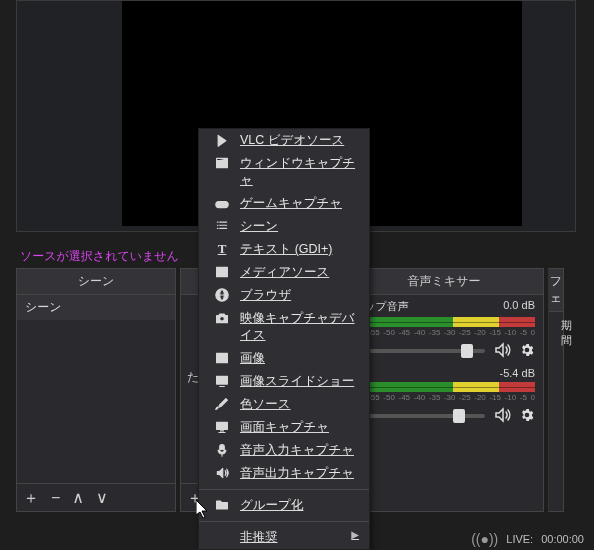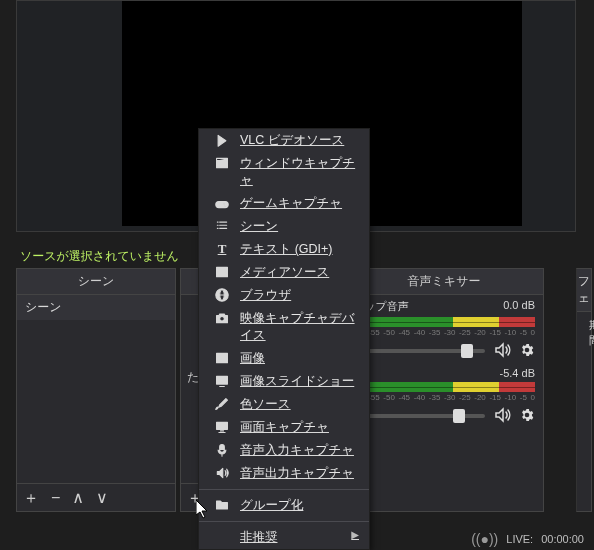--- a/index.html
+++ b/index.html
@@ -27,21 +27,21 @@
     left: 105px;
     top: 0;
     width: 400px;
     height: 225px;
     background: #000;
   }
   .info-text {
     position: absolute;
     left: 20px;
     top: 248px;
-    color: #bef264;
+    color: #d946ef;
     font-size: 12px;
   }
   .panels {
     position: absolute;
     left: 16px;
     top: 268px;
     display: flex;
     gap: 4px;
   }
   .panel {
@@ -54,21 +54,21 @@
     text-align: center;
     padding: 4px 0;
     font-size: 12px;
     color: #cfcfcf;
     border-bottom: 1px solid #444;
     background: #333338;
   }
   .panel.scenes { width: 160px; }
   .panel.sources { width: 160px; }
   .panel.mixer { width: 200px; }
-  .panel.right { width: 16px; border-left:1px solid #333;margin-left:28px; }
+  .panel.right { width: 16px; border-left:1px solid #333; }
   .scene-item {
     padding: 4px 8px;
     background: #333338;
     font-size: 12px;
   }
   .panel-footer {
     position: absolute;
     bottom: 0; left:0; right:0;
     height: 28px;
     border-top: 1px solid #444;

